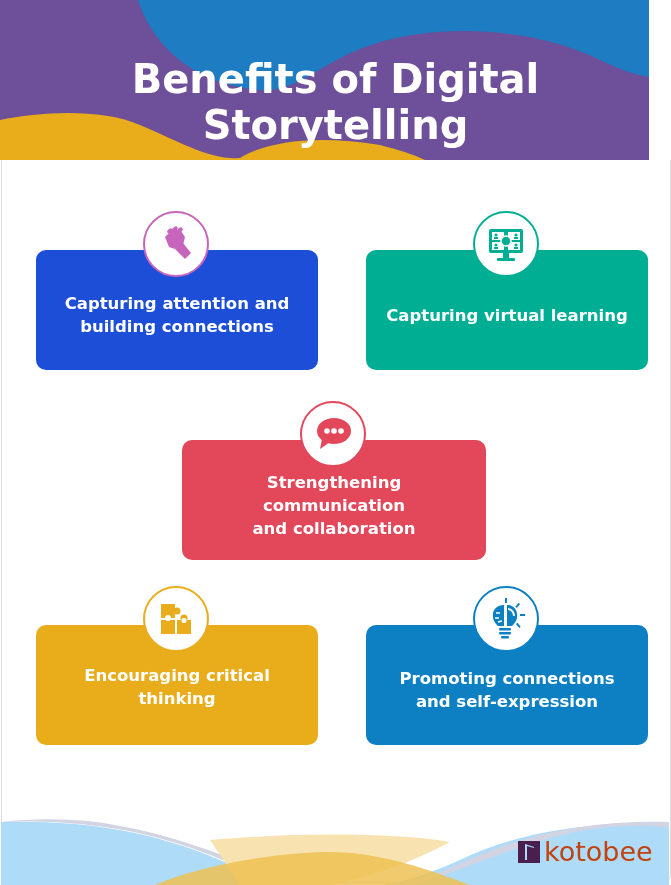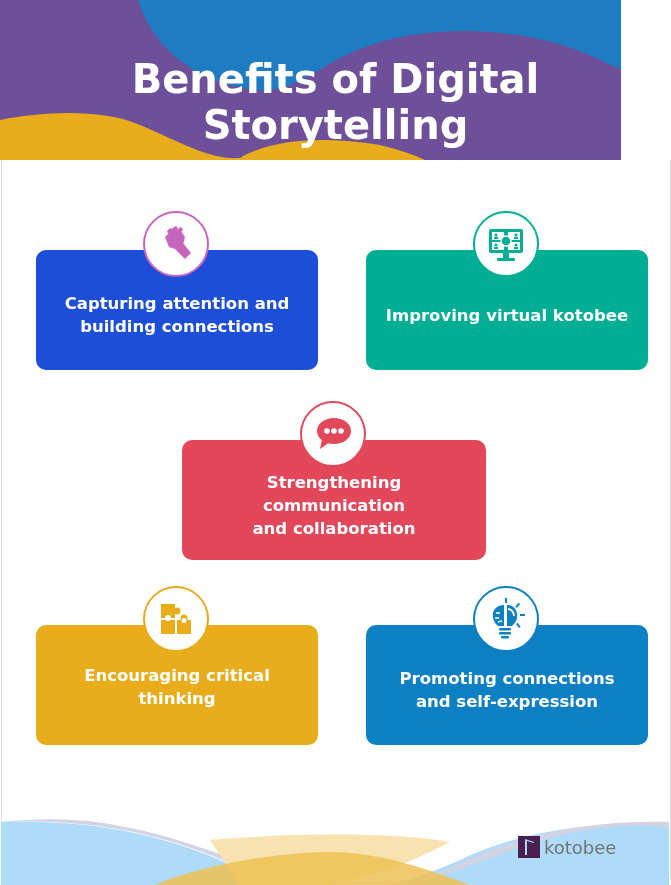--- a/index.html
+++ b/index.html
@@ -1,25 +1,25 @@
 <!DOCTYPE html>
 <html><head>
 <meta charset="utf-8">
 <style>
   html,body{margin:0;padding:0;}
   body{width:671px;height:885px;position:relative;overflow:hidden;background:#fff;font-family:"Liberation Sans",sans-serif;}
-  .header{position:absolute;left:0;top:0;width:621px;height:160px;overflow:hidden;background:#6e4f99;}
+  .header{position:absolute;left:0;top:0;width:621px;height:160px;overflow:hidden;background:#6e4f99;padding-left:28px;}
   .header svg{position:absolute;left:0;top:0;}
   .title{position:absolute;left:0;top:56px;width:671px;text-align:center;color:#fff;font-size:40px;font-weight:bold;letter-spacing:0px;font-family:"DejaVu Sans",sans-serif;}
   .panel{position:absolute;left:1px;top:160px;width:668px;height:722px;border-left:1px solid #dcdcdc;border-right:1px solid #dcdcdc;border-bottom:1px solid #dcdcdc;border-radius:0 0 8px 8px;background:#fff;overflow:hidden;}
   .card{position:absolute;width:282px;height:120px;border-radius:10px;color:#fff;display:flex;align-items:center;justify-content:center;text-align:center;font-weight:bold;font-size:16.5px;line-height:23px;font-family:"DejaVu Sans",sans-serif;}
   .card .txt{padding:0 18px;margin-top:10px;white-space:pre-line;}
   .badge{position:absolute;width:66px;height:66px;border-radius:50%;background:#fff;display:flex;align-items:center;justify-content:center;box-sizing:border-box;}
   .footer{position:absolute;left:0;top:800px;width:671px;height:85px;}
-  .logo{position:absolute;left:518px;top:836px;display:flex;align-items:center;gap:4px;color:#737373;font-size:18px;font-family:"DejaVu Sans",sans-serif;}
+  .logo{position:absolute;left:518px;top:836px;display:flex;align-items:center;gap:4px;color:#c2410c;font-size:27px;font-family:"DejaVu Sans",sans-serif;}
 </style>
 </head>
 <body>
 
 <div class="header">
   <svg width="671" height="160" viewBox="0 0 671 160">
     <rect width="671" height="160" fill="#6e4f99"></rect>
     <path d="M138,0 C150,40 190,85 260,90 C300,93 320,60 380,42 C450,22 540,30 600,60 C630,75 655,80 671,78 L671,0 Z" fill="#1e7cc2"></path>
     <path d="M0,128 C40,118 90,112 130,125 C170,140 200,160 230,160 L0,160 Z" fill="#e9ac1a"></path>
     <path d="M0,120 C40,112 100,108 140,125 C180,142 210,160 240,158 C270,140 320,135 380,145 C400,150 415,155 425,160 L0,160 Z" fill="#e9ac1a"></path>
@@ -39,21 +39,21 @@
       <path d="M10,14 L18,6 L26,8 L30,14 L28,22 L20,26 L14,24 Z"></path>
       <rect x="12" y="6" width="6" height="4" rx="2" transform="rotate(-40 15 8)"></rect>
       <rect x="17" y="4" width="6" height="4" rx="2" transform="rotate(-40 20 6)"></rect>
       <rect x="22" y="5" width="6" height="4" rx="2" transform="rotate(-40 25 7)"></rect>
       <path d="M20,26 L30,36 L36,30 L28,20 Z"></path>
     </g>
   </svg>
 </div>
 
 <div class="card" style="left:366px;top:250px;background:#00ae94;">
-  <div class="txt">Improving virtual kotobee</div>
+  <div class="txt">Capturing virtual learning</div>
 </div>
 <div class="badge" style="left:473px;top:211px;border:2px solid #00ae94;">
   <svg width="42" height="42" viewBox="0 0 42 42">
     <g fill="#00ae94">
       <rect x="4" y="6" width="34" height="24" rx="2"></rect>
       <rect x="18" y="30" width="6" height="5"></rect>
       <rect x="12" y="35" width="18" height="3" rx="1"></rect>
     </g>
     <g fill="#fff">
       <rect x="7" y="9" width="12" height="8"></rect>

